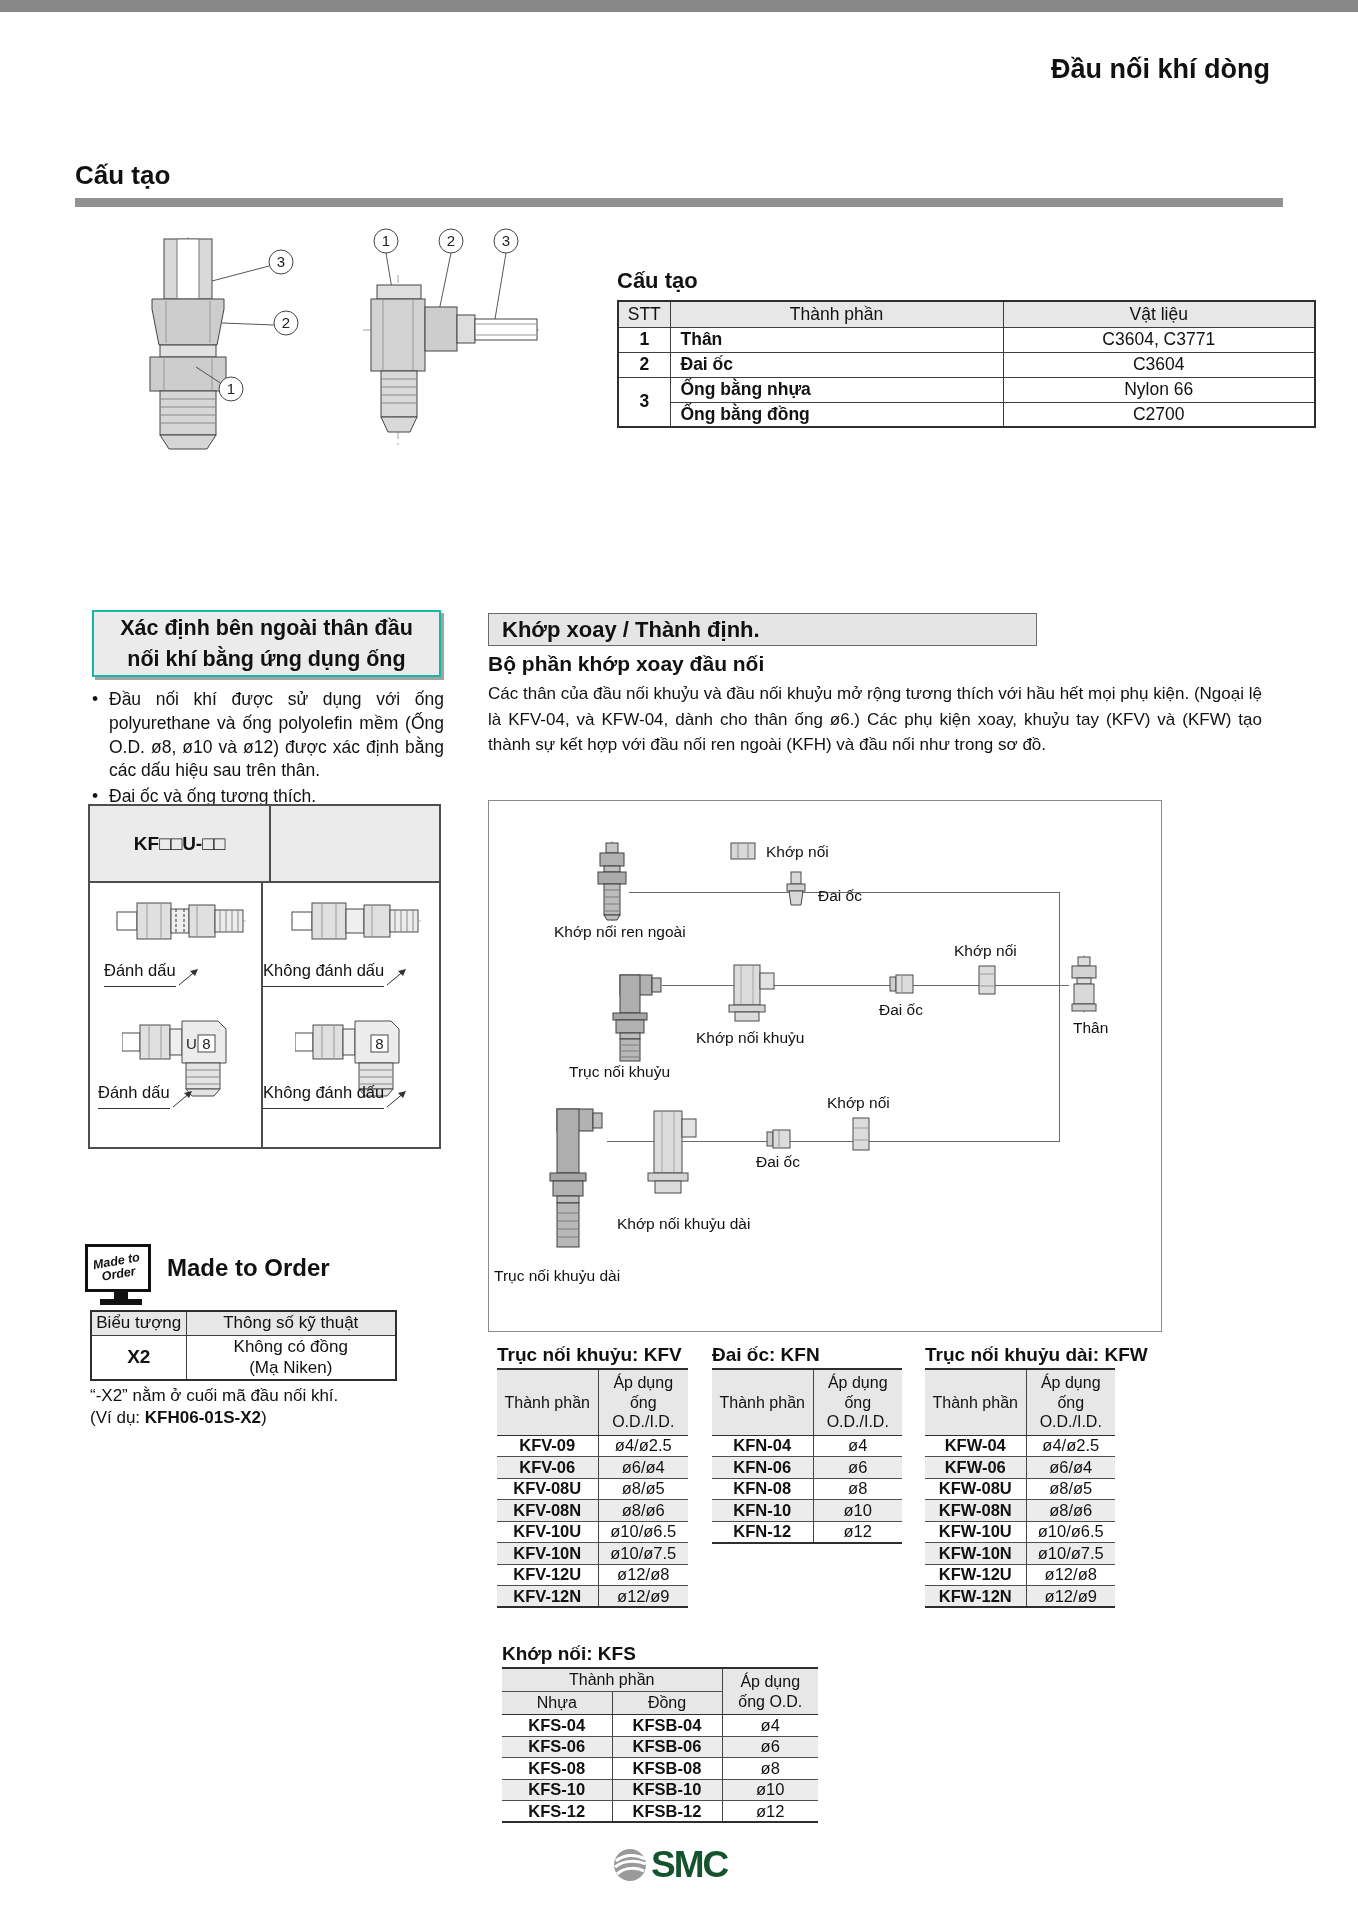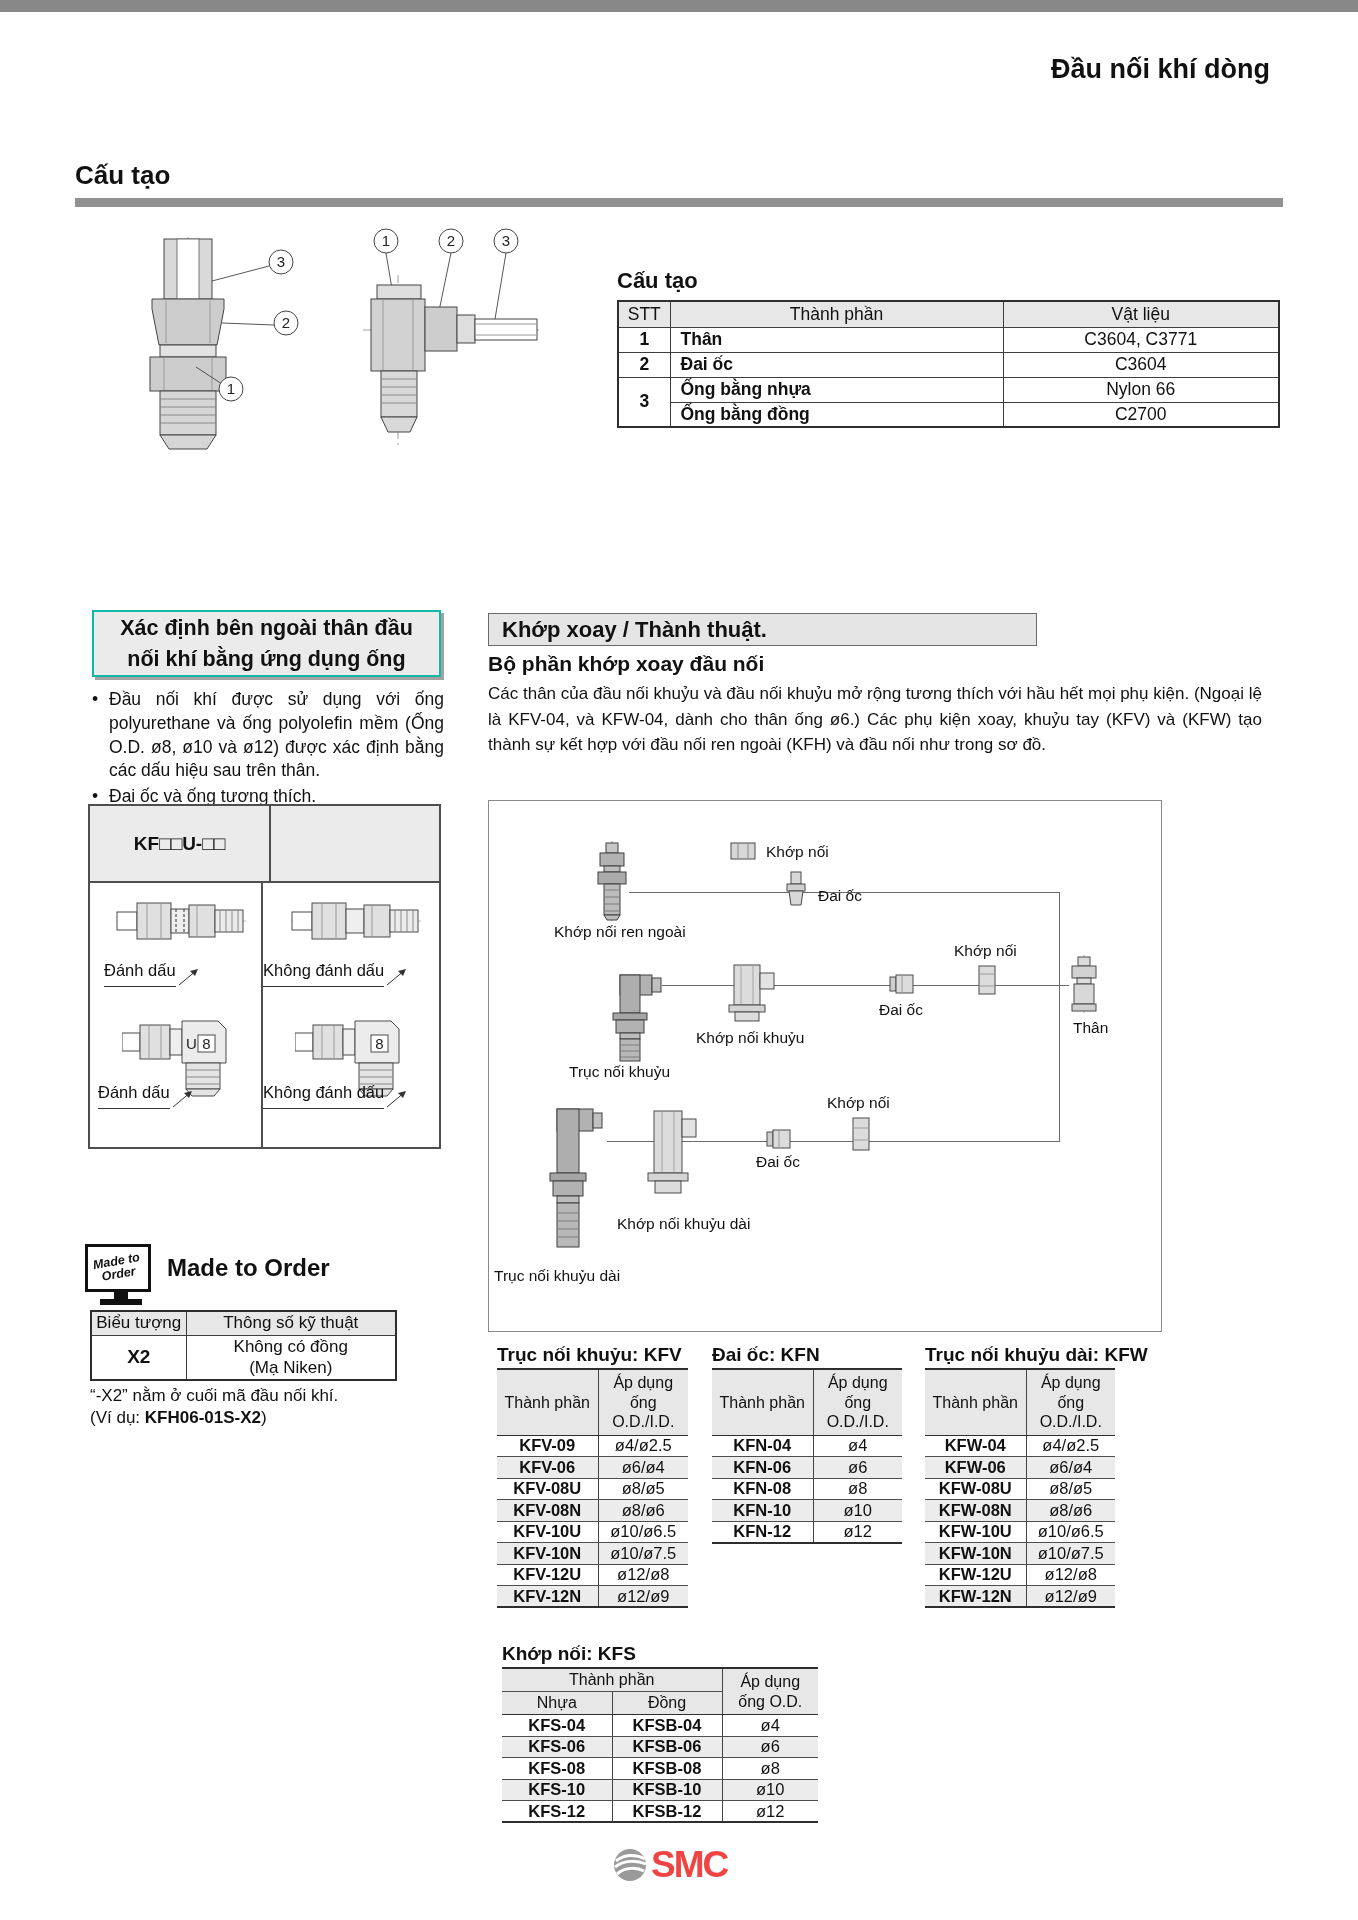--- a/index.html
+++ b/index.html
@@ -72,21 +72,21 @@
   .spec-title{font-size:19px;font-weight:bold;white-space:nowrap;margin-bottom:2px}
   .spec-table{border-collapse:collapse;table-layout:fixed;border-top:2.5px solid #2e2e2e;border-bottom:2.5px solid #2e2e2e}
   .spec-table th{background:#e7e7e7;font-weight:normal;font-size:16px;border-bottom:1.6px solid #2e2e2e;padding:3px 0;line-height:1.22;text-align:center}
   .spec-table td{font-size:16.5px;text-align:center;height:21.5px;border-bottom:1px solid #4e4e4e;padding:0}
   .spec-table td.m{font-weight:bold}
   .vdiv{border-right:1.2px solid #444 !important}
   .spec-table tr.alt{background:#ececec}
   .kfv-pos{left:497px;top:1332px}.kfn-pos{left:712px;top:1332px}.kfw-pos{left:925px;top:1332px}.kfs-pos{left:502px;top:1631px}
 
   .logo{left:612px;top:1832px;display:flex;align-items:center;gap:3px}
-  .logo-text{font-size:37px;font-weight:bold;color:#ef4444;letter-spacing:-2px}
+  .logo-text{font-size:37px;font-weight:bold;color:#14532d;letter-spacing:-2px}
 </style>
 </head>
 <body>
 
 <div class="page">
 
   <div class="abs hdr">
     <span class="hdr-small">Đầu nối khí dòng</span>
   </div>
 
@@ -150,21 +150,21 @@
     <polygon points="66,190 102,190 95,205 73,205" fill="#d9d9d9" stroke="#444"></polygon>
   </svg>
 
   <div class="abs ct-wrap">
     <div class="ct-title">Cấu tạo</div>
     <table class="ctable">
       <thead>
         <tr>
           <th style="width:52px">STT</th>
           <th style="width:333px">Thành phần</th>
-          <th style="width:276px">Vật liệu</th>
+          <th style="width:312px">Vật liệu</th>
         </tr>
       </thead>
       <tbody>
         <tr>
           <td class="c b">1</td>
           <td class="b">Thân</td>
           <td class="c">C3604, C3771</td>
         </tr>
         <tr>
           <td class="c b">2</td>
@@ -290,21 +290,21 @@
           <span class="t">Không đánh dấu</span>
           <svg width="24" height="20" viewBox="0 0 24 20">
               <line x1="2" y1="18" x2="20" y2="3" stroke="#333"></line>
               <polygon points="21,2 13,4 18,9" fill="#333"></polygon>
             </svg>
         </div>
       </div>
     </div>
   </div>
 
-  <div class="abs sw-bar">Khớp xoay / Thành thuật.</div>
+  <div class="abs sw-bar">Khớp xoay / Thành định.</div>
   <div class="abs sw-sub">Bộ phần khớp xoay đầu nối</div>
   <div class="abs sw-par">Các thân của đầu nối khuỷu và đầu nối khuỷu mở rộng tương thích với hầu hết mọi phụ kiện. (Ngoại lệ là KFV-04, và KFW-04, dành cho thân ống ø6.) Các phụ kiện xoay, khuỷu tay (KFV) và (KFW) tạo thành sự kết hợp với đầu nối ren ngoài (KFH) và đầu nối như trong sơ đồ.</div>
 
   <div class="abs diagram">
     <div class="hline" style="left:140px;top:91px;width:430px"></div>
     <div class="hline" style="left:173px;top:184px;width:407px"></div>
     <div class="hline" style="left:118px;top:340px;width:452px"></div>
     <div class="vline" style="left:570px;top:91px;height:250px"></div>
 
     <svg class="abs" style="left:104px;top:40px" width="38" height="80" viewBox="0 0 38 80">

